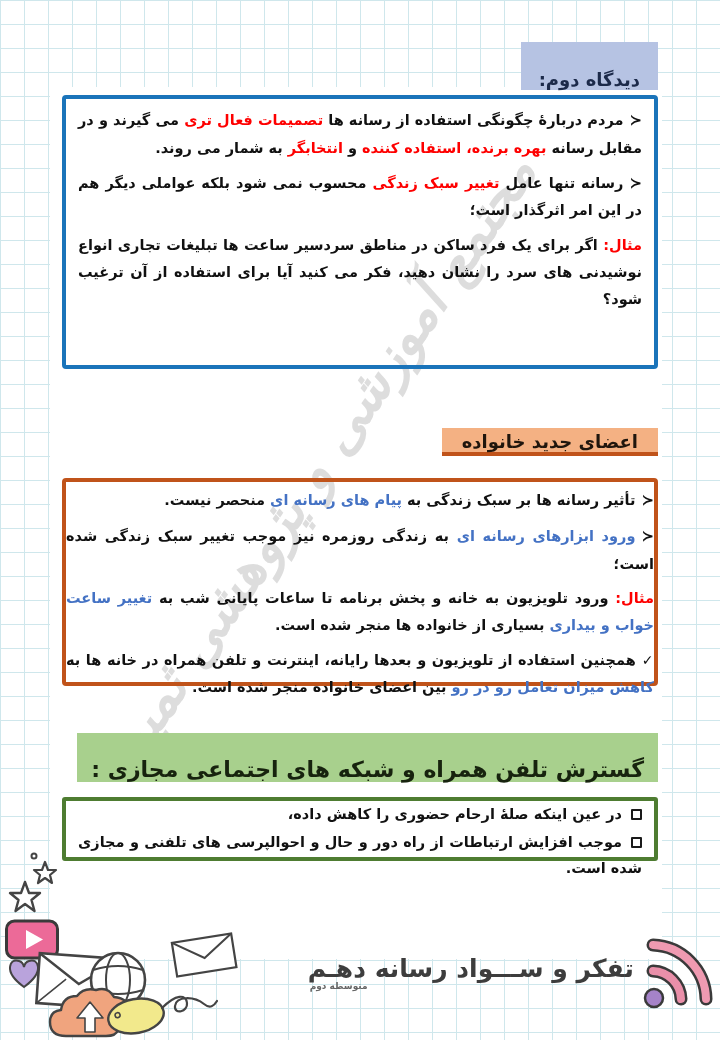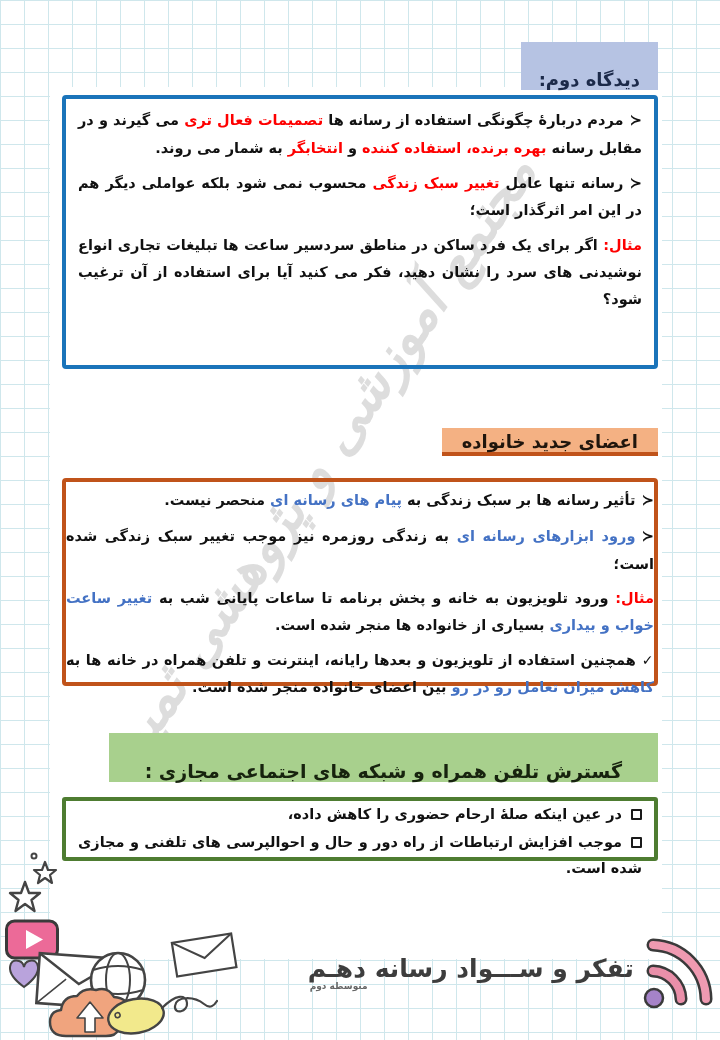--- a/index.html
+++ b/index.html
@@ -22,22 +22,22 @@
     font-style:italic;letter-spacing:2px;
   }
   .hdr{
     position:absolute;z-index:3;display:flex;align-items:flex-end;justify-content:center;
     font-weight:bold;direction:rtl;
   }
   .hdr-viewpoint{right:62px;top:42px;height:48px;padding:0 18px;background:var(--header-blue-bg,#b6c3e3);
     font-size:18px;color:#1c2a4a;}
   .hdr-family{right:62px;top:428px;height:28px;padding:0 20px;background:var(--header-orange-bg,#f4b183);
     border-bottom:4px solid var(--accent-orange,#c0531a);font-size:18px;color:#20160d;}
-  .hdr-mobile{right:62px;top:733px;height:49px;padding:0 36px;background:var(--header-green-bg,#a8d08d);
-    font-size:19px;color:#17230e;}
+  .hdr-mobile{right:62px;top:733px;height:49px;padding:0 14px;background:var(--header-green-bg,#a8d08d);
+    font-size:22px;color:#17230e;}
   .box{
     position:absolute;left:62px;right:62px;z-index:3;direction:rtl;
     background:transparent;border-radius:4px;
   }
   .box-viewpoint{top:95px;height:274px;border:4px solid var(--accent-blue,#1a74ba);padding:8px 12px;}
   .box-family{top:478px;height:208px;border:4px solid var(--accent-orange,#c0531a);padding:5px 0;}
   .box-mobile{top:797px;height:64px;border:4px solid var(--accent-green,#4e7c31);border-radius:3px;padding:0 12px;}
   .para{margin:0 0 8px;font-size:14.5px;line-height:1.85;text-align:justify;color:#111;font-weight:bold;}
   .box-mobile .para{margin:0 0 2px;line-height:1.8;}
   .seg-k{color:#111;}

